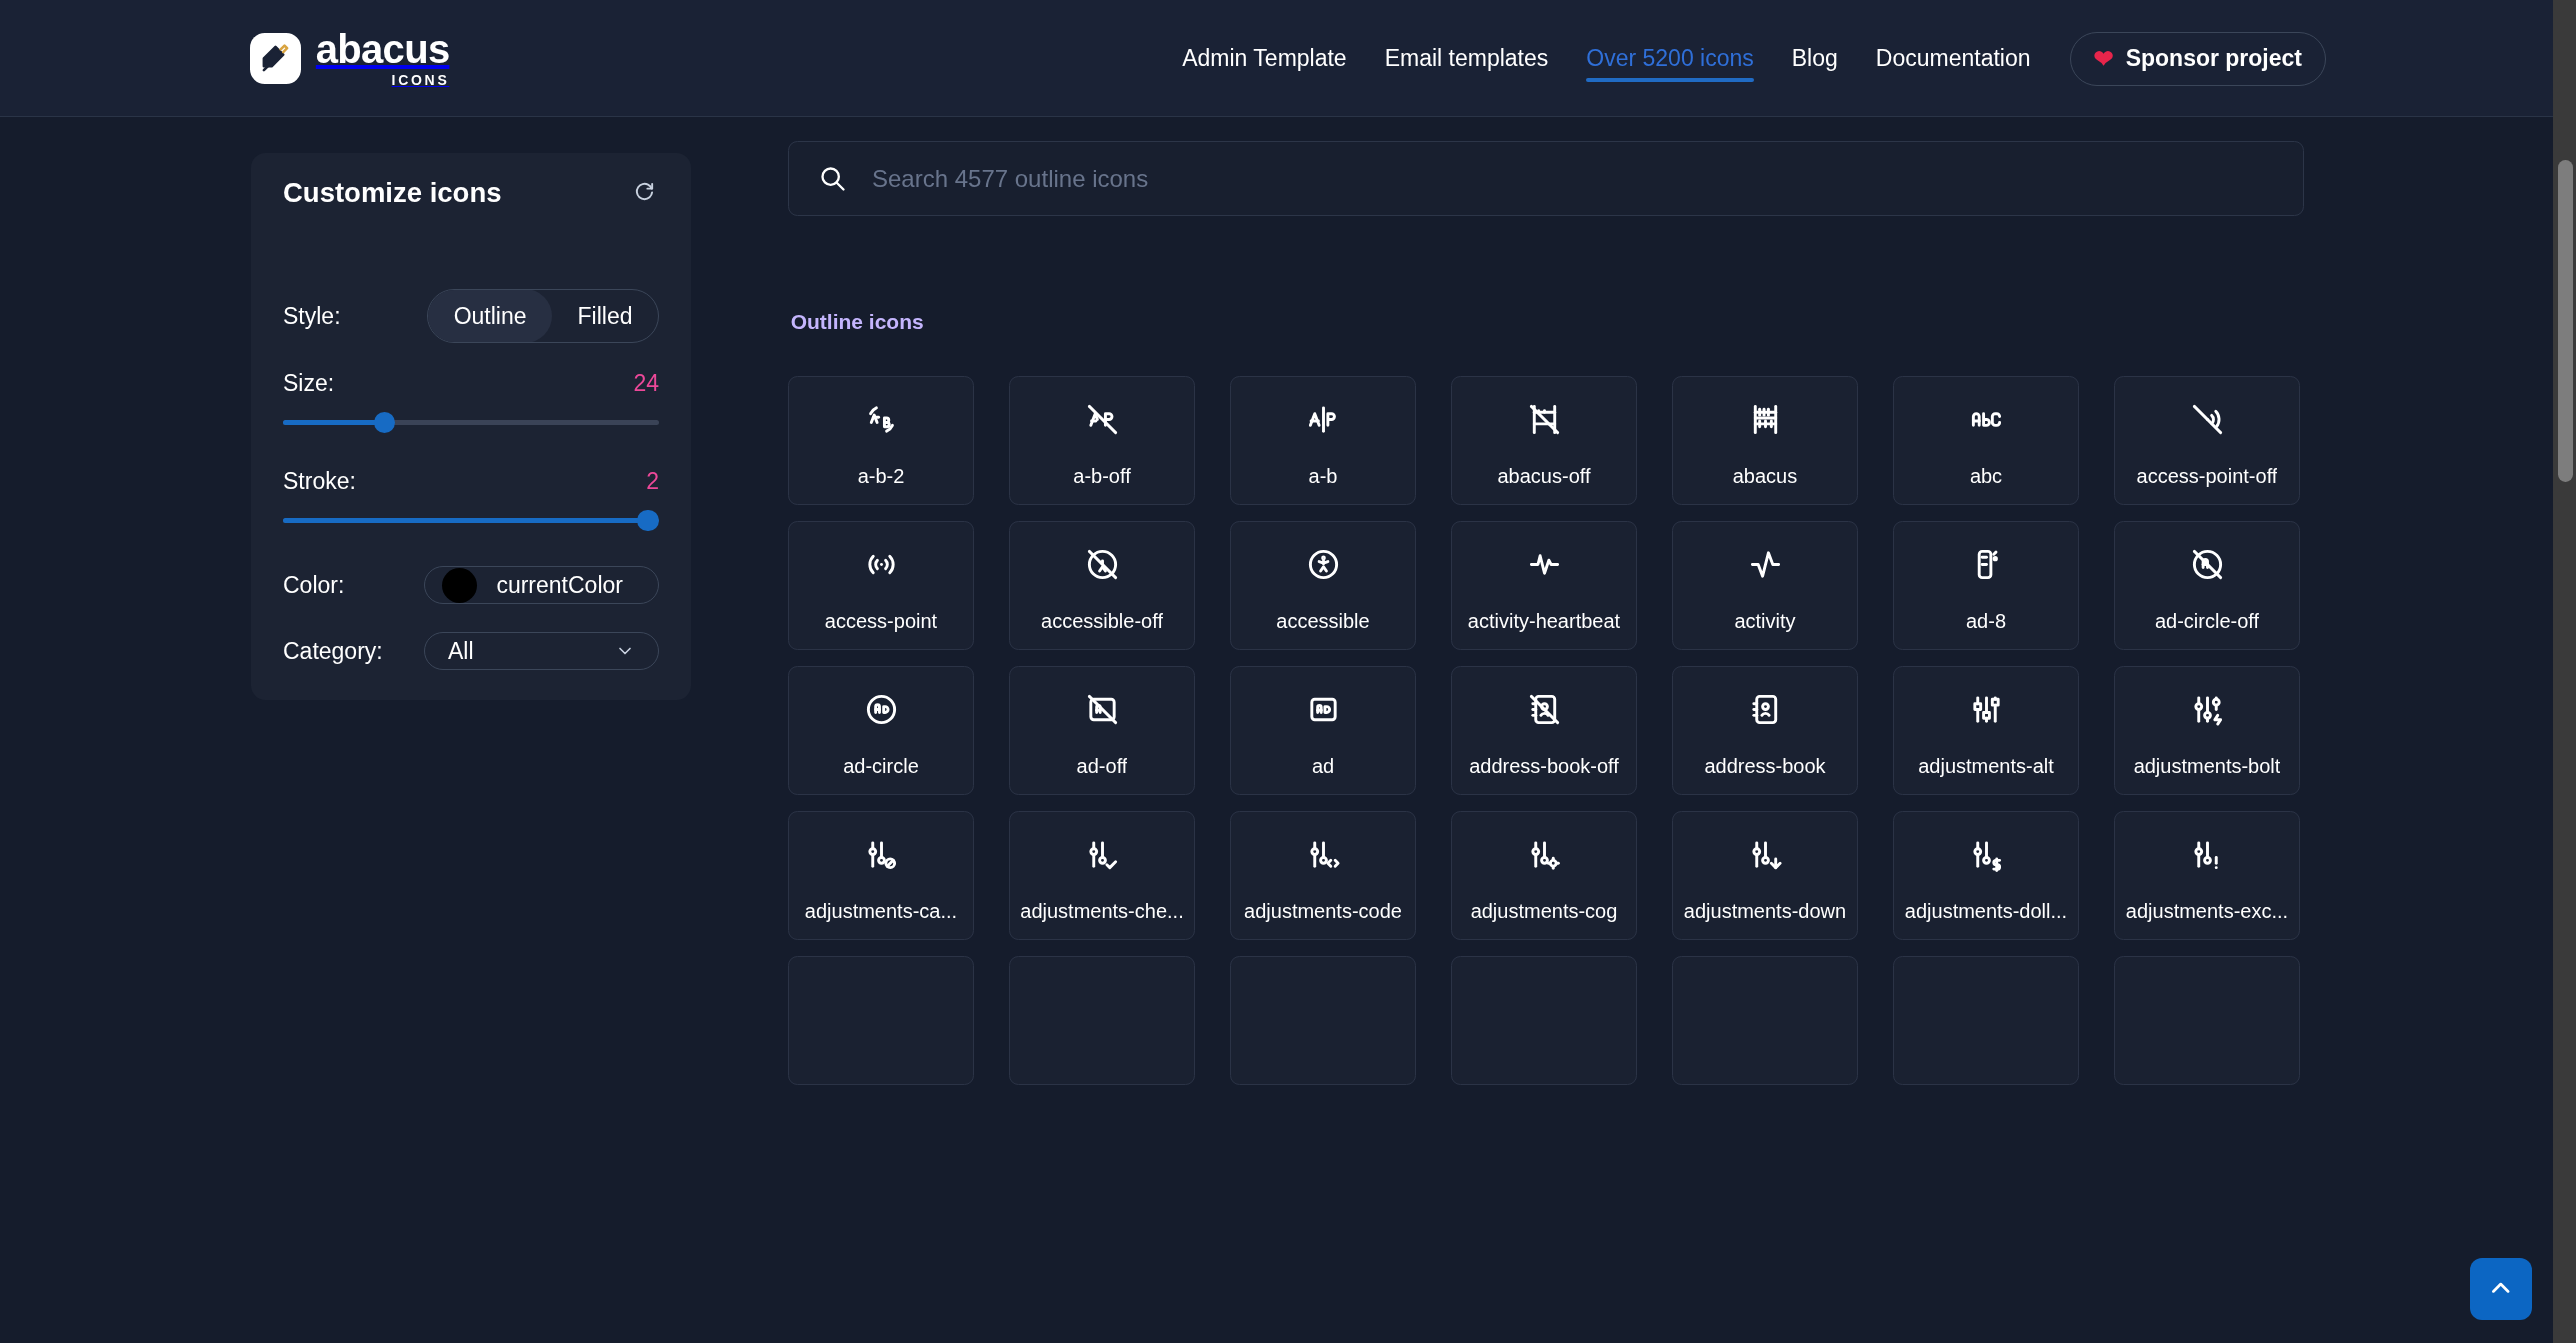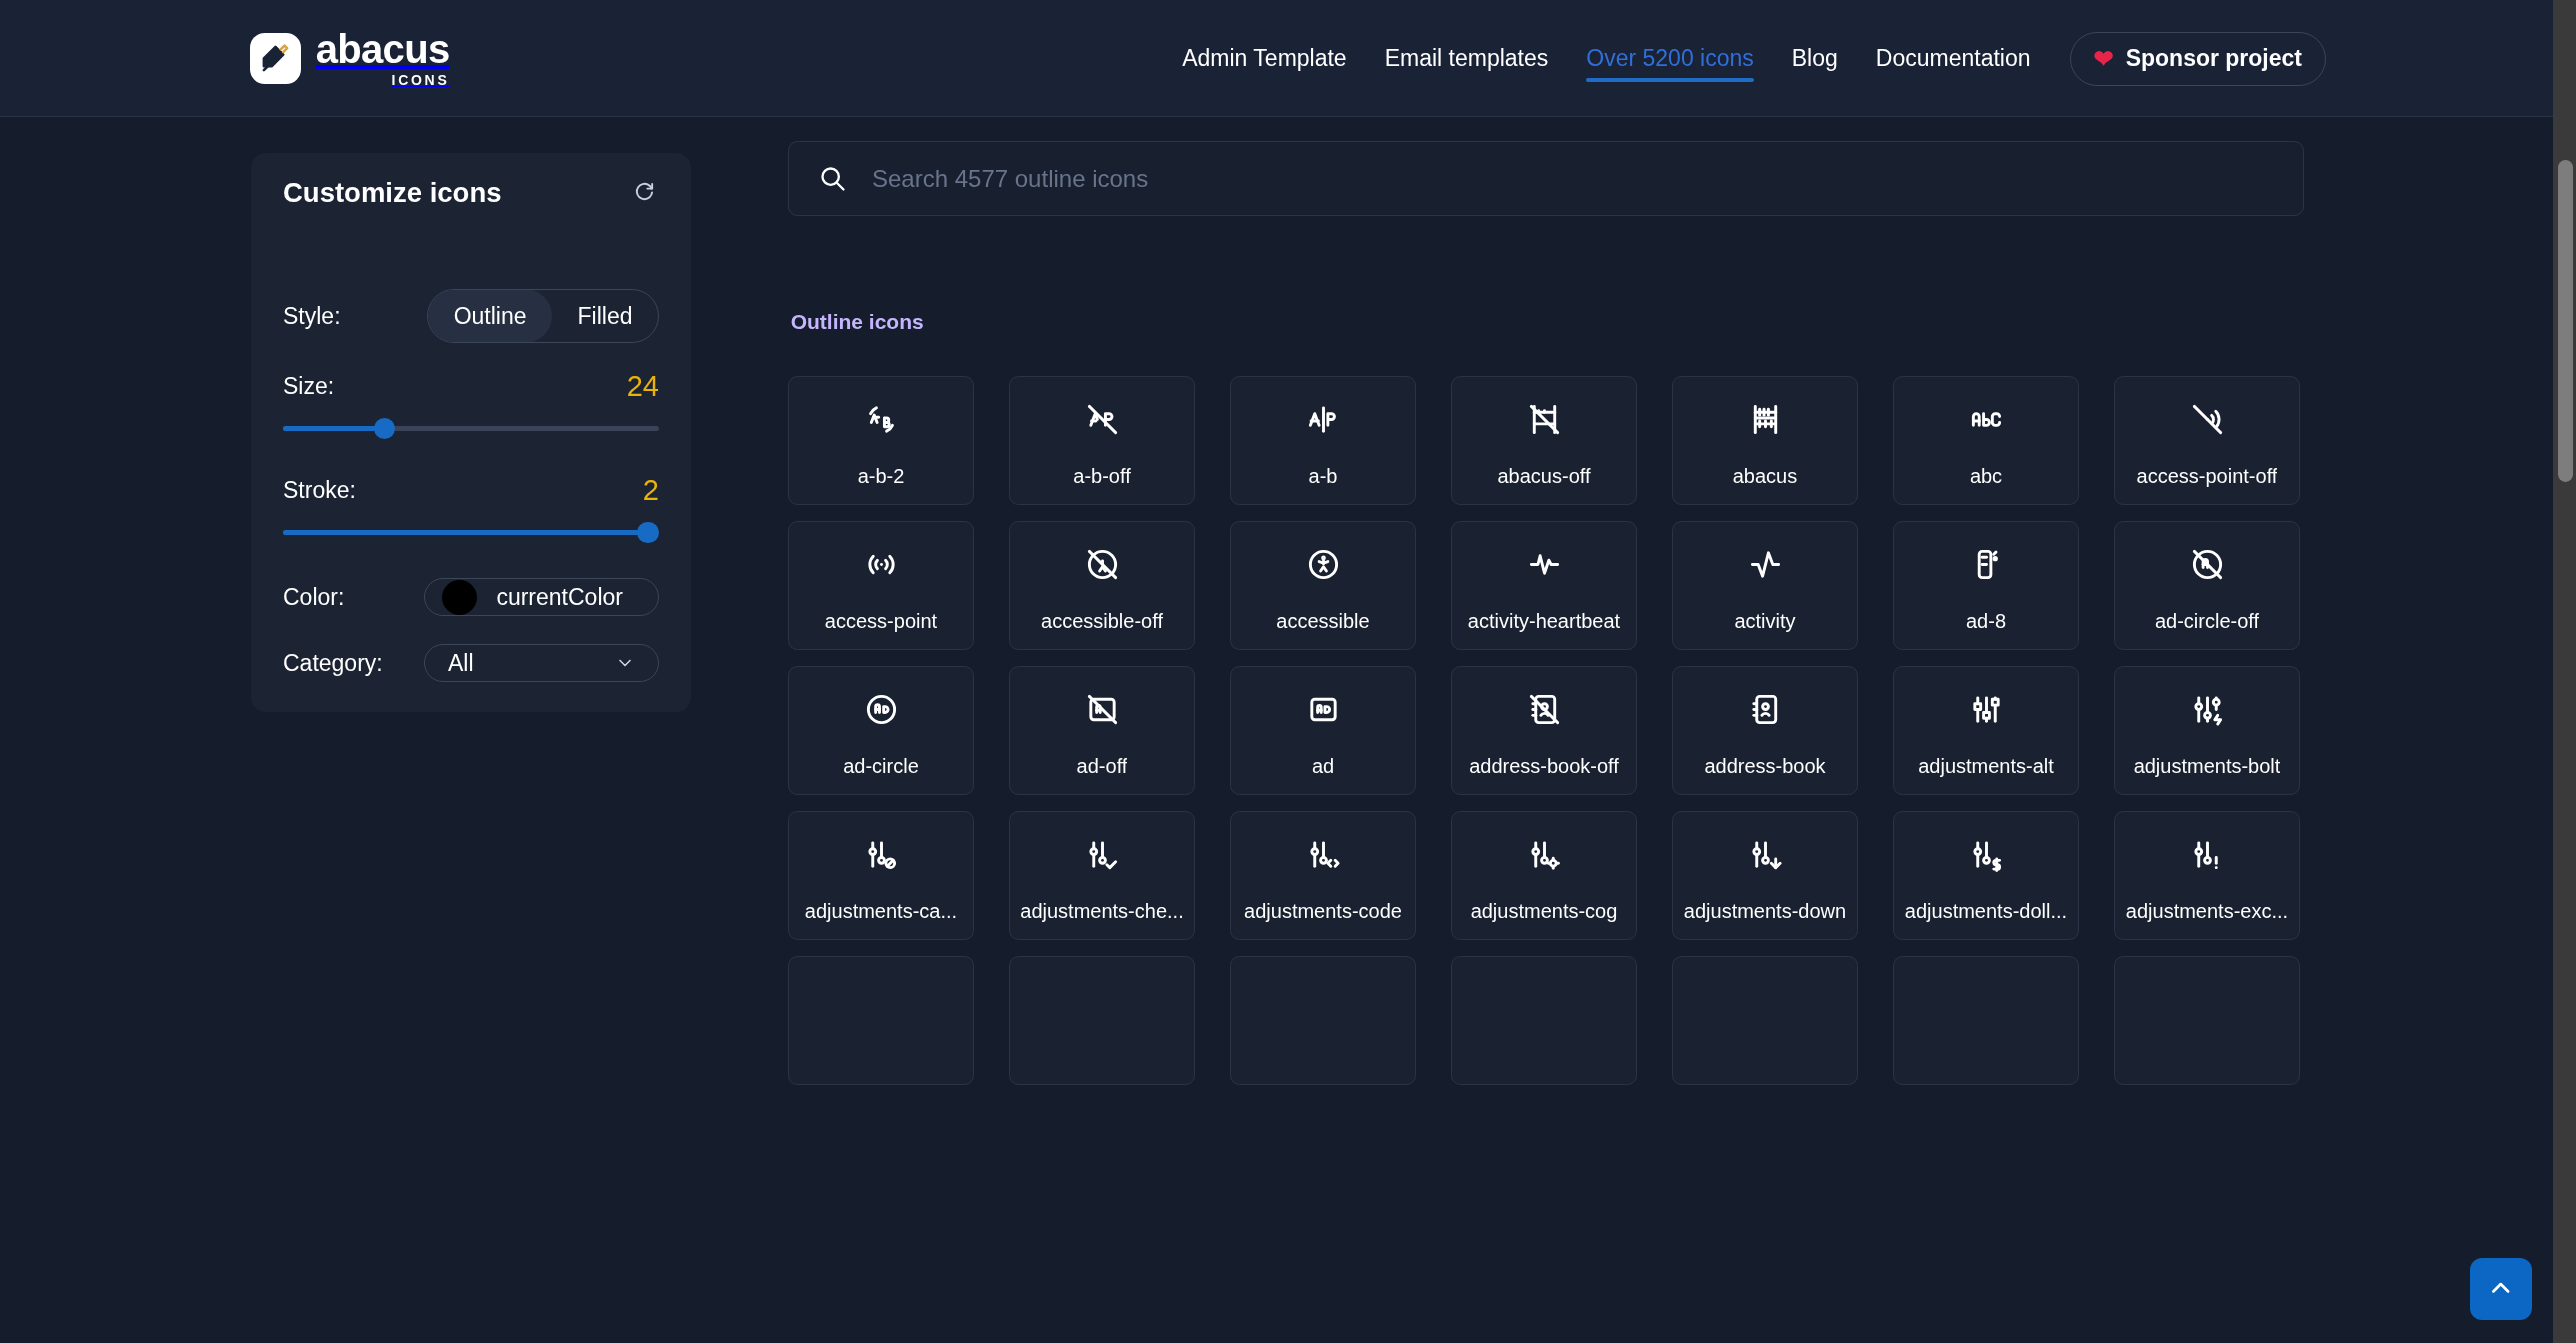--- a/index.html
+++ b/index.html
@@ -99,21 +99,21 @@
   }
   .seg-opt {
     height: 54px; padding: 0 25.5px;
     display: flex; align-items: center; justify-content: center;
     font-size: 23px; color: #ffffff; cursor: pointer;
     background: transparent; border: none;
     font-family: "Liberation Sans", sans-serif;
   }
   .seg-opt.active { background: #272f42; border-radius: 27px; }
 
-  .val { font-size: 29px; color: #eab308; }
+  .val { font-size: 23px; color: #ec4899; }
 
   .slider-wrap { margin: 12px 0 32px 0; position: relative; height: 27px; }
   .slider-track {
     position: absolute; top: 10.7px; left: 0; right: 0;
     height: 5.4px; background: #3a4357; border-radius: 2.7px;
   }
   .slider-fill {
     position: absolute; top: 10.7px; left: 0;
     height: 5.4px; background: #176bc4; border-radius: 2.7px;
   }

